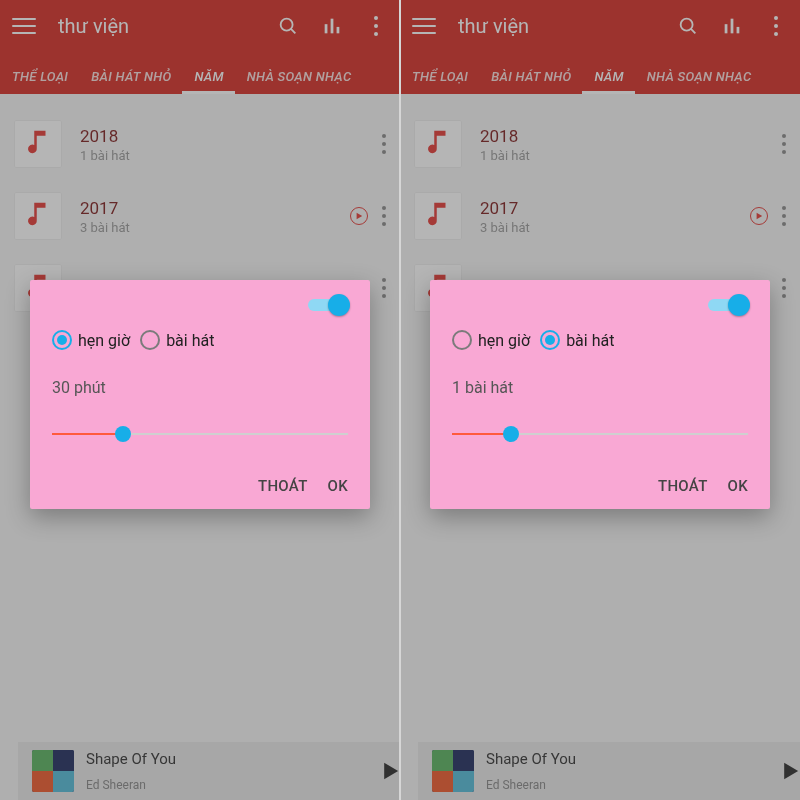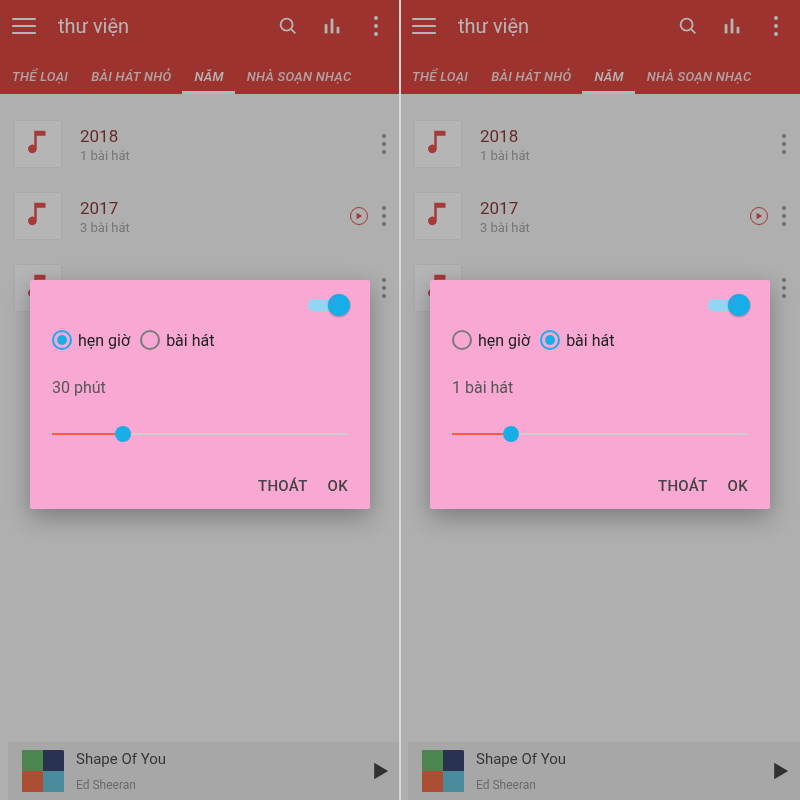--- a/index.html
+++ b/index.html
@@ -31,21 +31,21 @@
   .meta { flex: 1; }
   .yr { font-size: 17px; color: #7f1d1d; }
   .sub { font-size: 13px; color: #9a9a9a; margin-top: 2px; }
   .row-actions { display: flex; align-items: center; gap: 14px; }
   .miniplay { width: 18px; height: 18px; border: 1.5px solid #e53935; border-radius: 50%; display: flex; align-items: center; justify-content: center; }
   .miniplay svg { display:block; }
   .vdots { display: flex; flex-direction: column; gap: 4px; }
   .vdots i { width: 4px; height: 4px; background: #8a8a8a; border-radius: 50%; }
 
   
-  .nowbar { position: absolute; bottom: 0; left: 8px; width: 100%; height: 58px; background: #e9e9e9; display: flex; align-items: center; padding: 0 14px; }
+  .nowbar { position: absolute; bottom: 0; left: 18px; width: 100%; height: 58px; background: #e9e9e9; display: flex; align-items: center; padding: 0 14px; }
   .cover { width: 42px; height: 42px; background: #1e2d5f; display: grid; grid-template-columns: 1fr 1fr; grid-template-rows: 1fr 1fr; border-radius: 2px; overflow: hidden; }
   .cover .c1{background:#59b360;} .cover .c2{background:#1f2d5f;} .cover .c3{background:#f05a2a;} .cover .c4{background:#53bcd8;}
   .np { margin-left: 12px; flex: 1; }
   .np .t { font-size: 15px; color: #333; }
   .np .a { font-size: 12px; color: #888; margin-top: 10px; }
   .playbtn svg { display: block; }
 
   
   .scrim { position: absolute; inset: 0; background: rgba(60,60,60,.38); }
   .dialog { position: absolute; left: 30px; right: 30px; top: 280px; background: #f9a8d4; border-radius: 2px; box-shadow: 0 8px 24px rgba(0,0,0,.3); padding: 14px 22px 14px 22px; }

